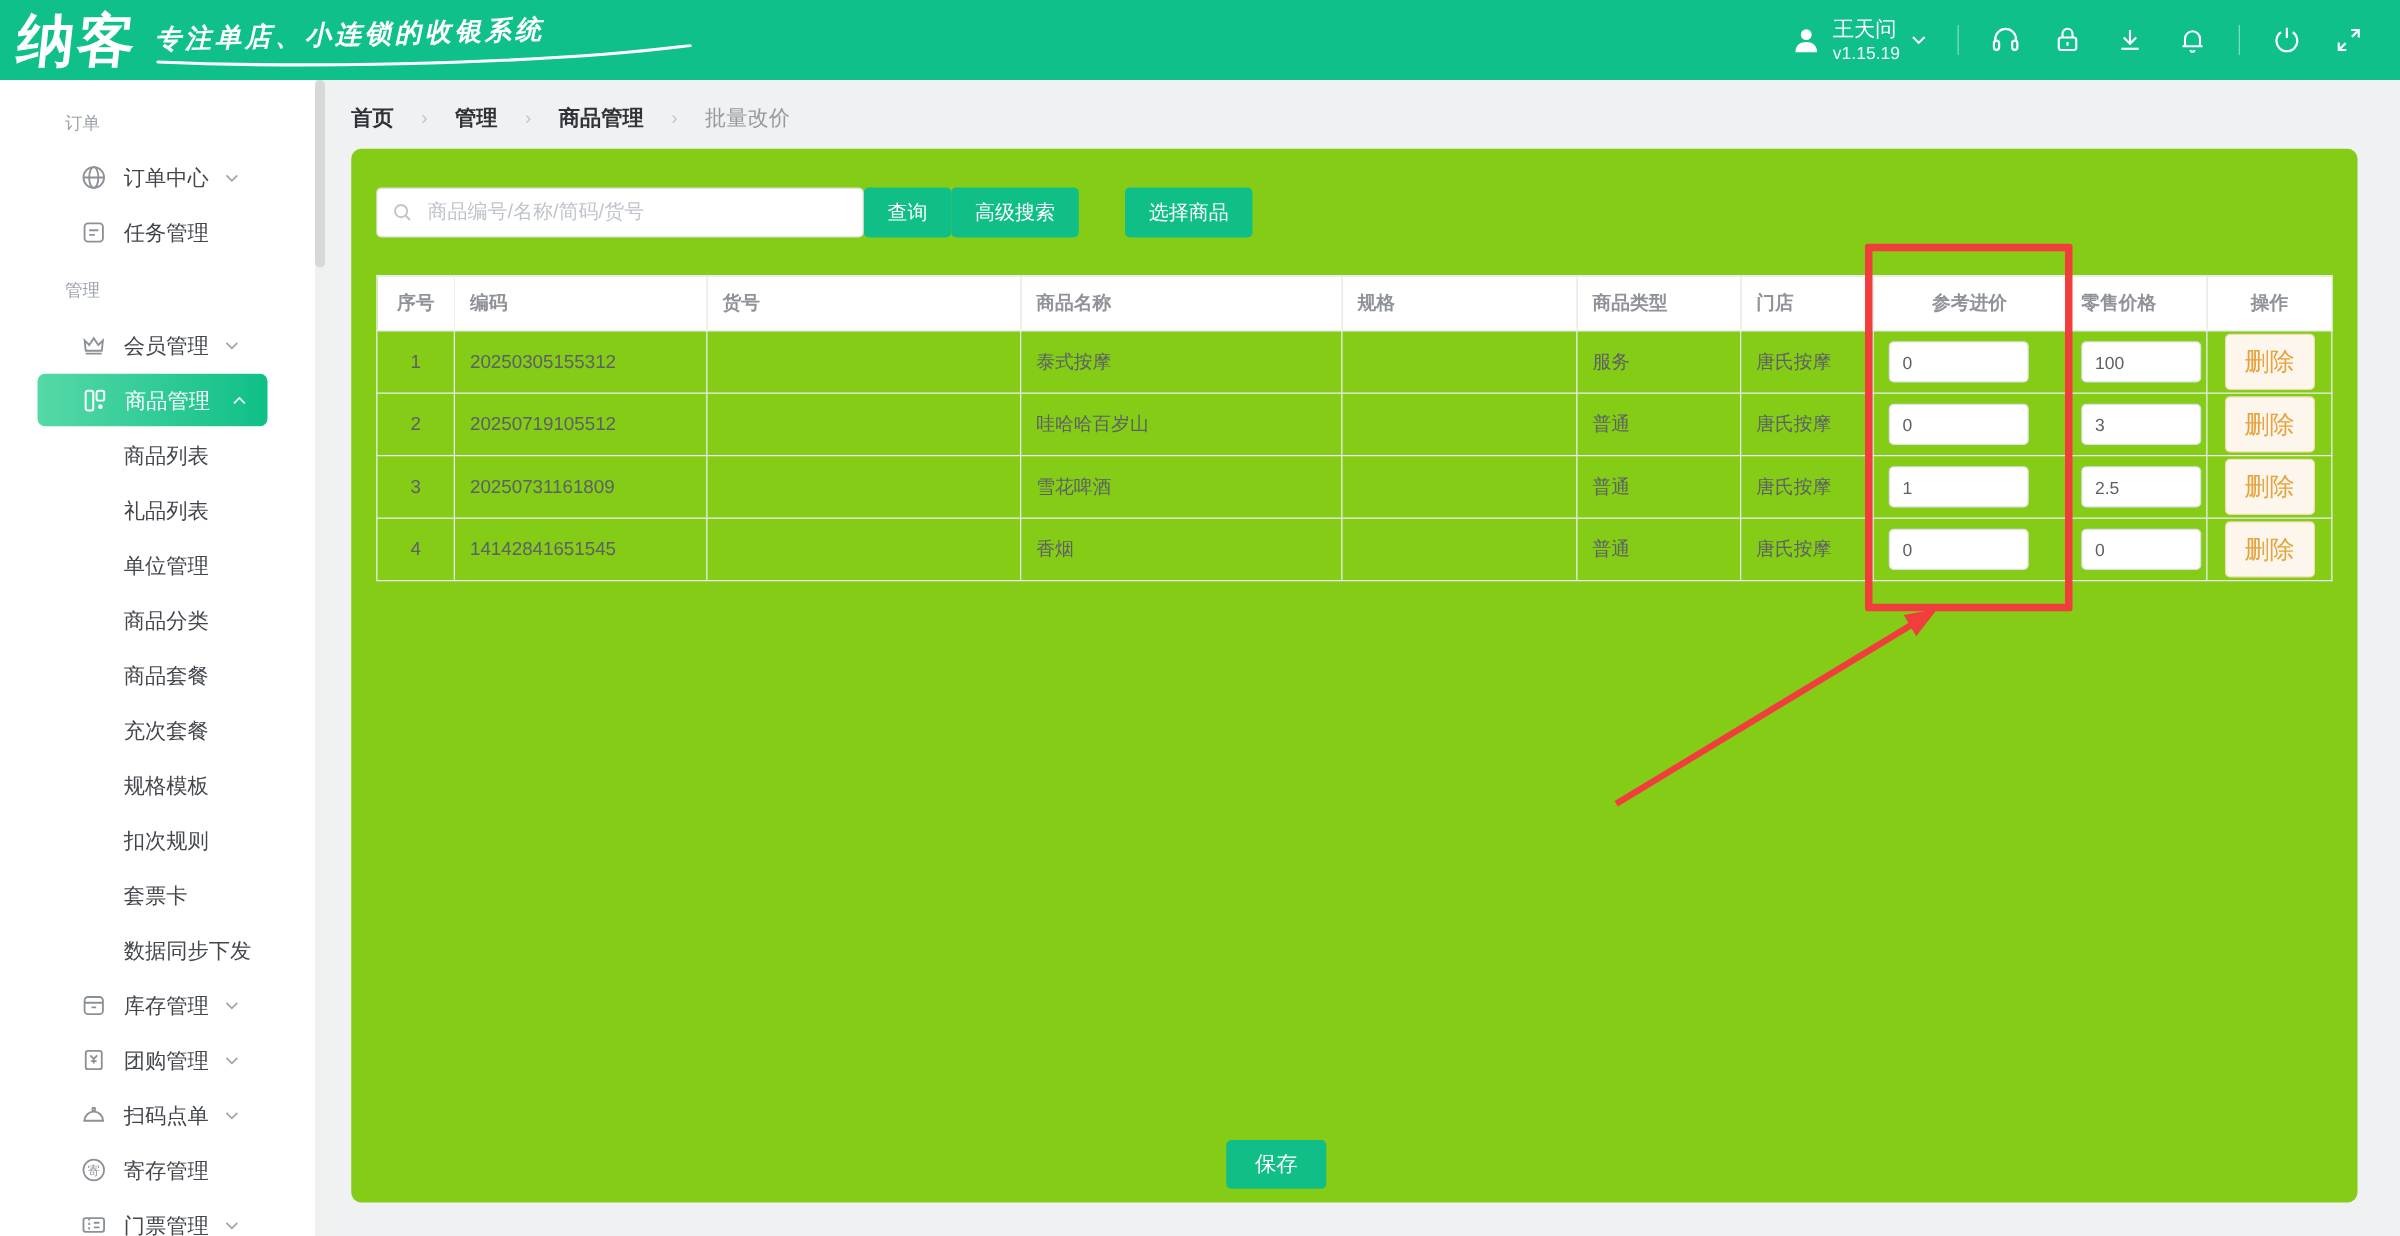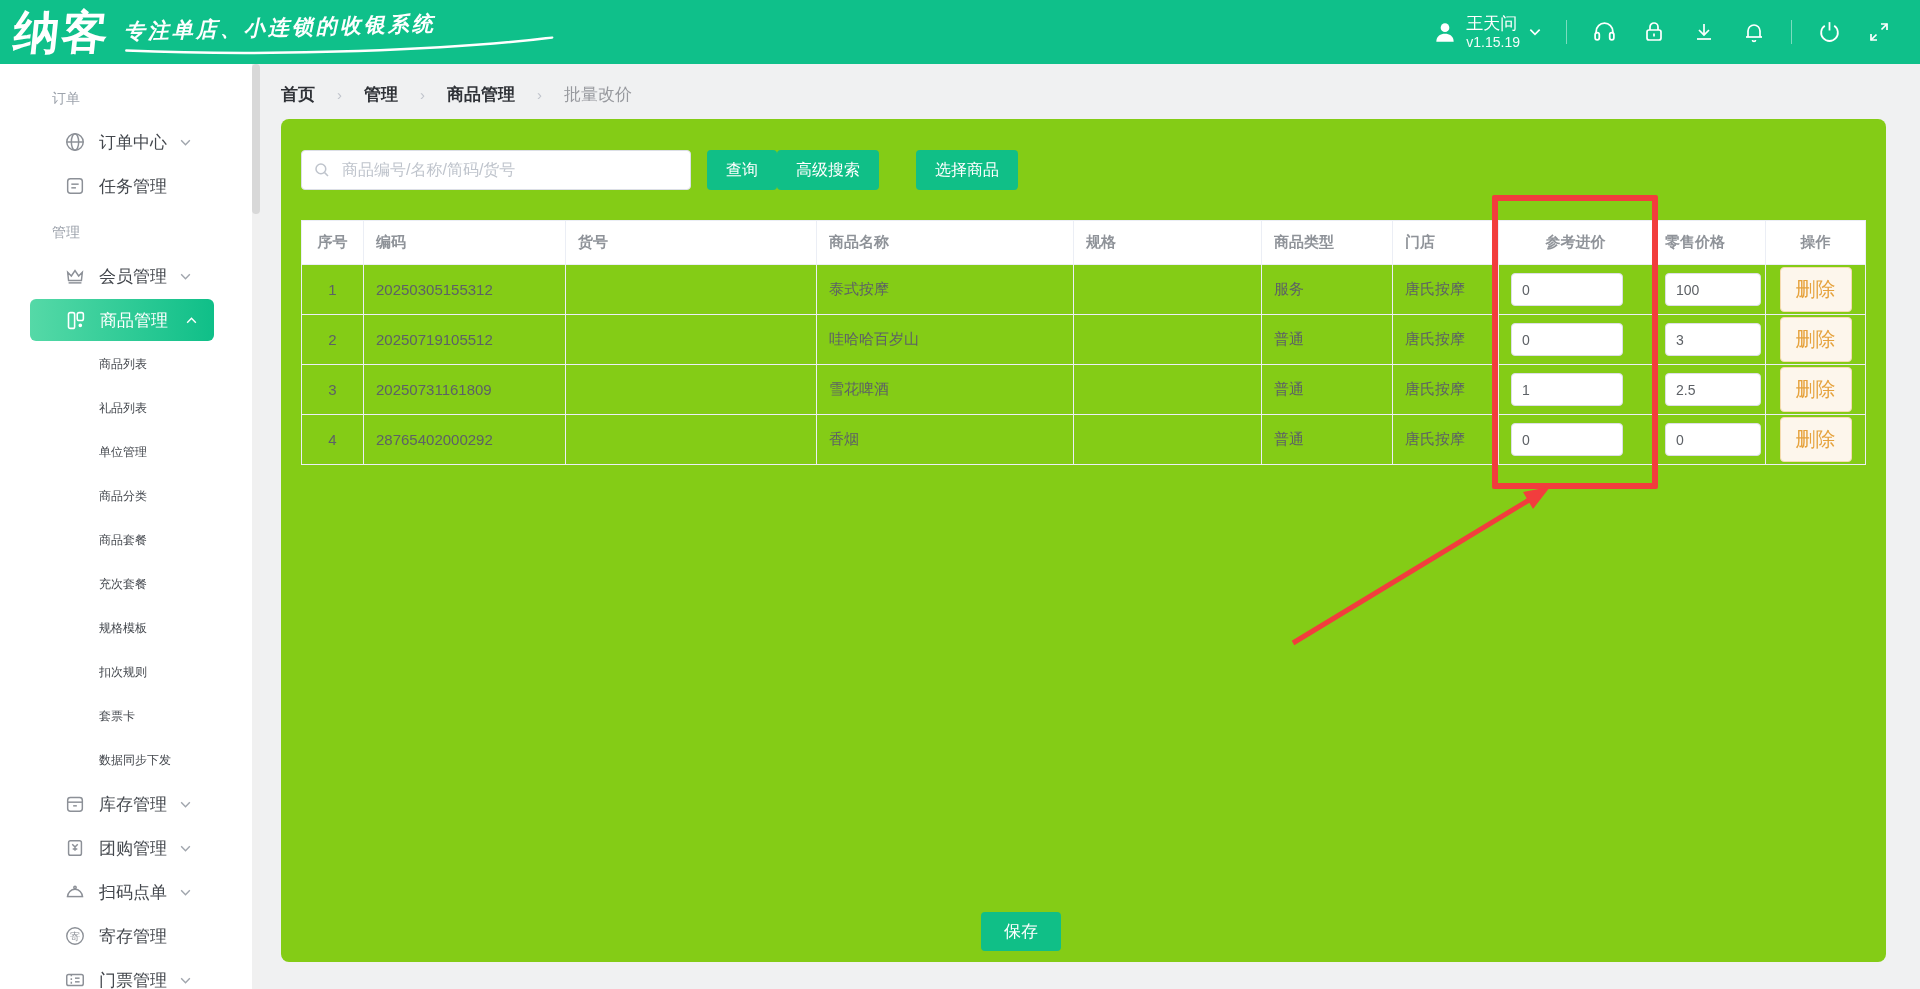--- a/index.html
+++ b/index.html
@@ -31,21 +31,21 @@
   .side-item { height:44px; display:flex; align-items:center; padding-left:64px;
     font-size:17px; color:#43474d; cursor:pointer; }
   .side-item .s-icon { width:22px; height:22px; margin-right:13px; display:flex; align-items:center; }
   .side-item .chev { margin-left:auto; margin-right:60px; display:flex; }
   .side-item-active { height:42px; margin:1px 38px 1px 30px; border-radius:6px;
     background:linear-gradient(90deg,#55d9a7,#0fbf88); color:#fff; padding-left:35px;
     display:flex; align-items:center; font-size:17px; cursor:pointer; }
   .side-item-active .s-icon { width:22px; height:22px; margin-right:13px; display:flex; align-items:center; }
   .side-item-active .chev { margin-left:auto; margin-right:16px; display:flex; }
   .side-sub { height:44px; display:flex; align-items:center; padding-left:99px;
-    font-size:12px; color:#43474d; cursor:pointer; }
+    font-size:17px; color:#43474d; cursor:pointer; }
 
   
   .content { position:fixed; left:260px; top:64px; width:1660px; height:925px; background:#f0f1f2; }
   .breadcrumb { padding:19px 0 0 21px; font-size:17px; display:flex; align-items:center; gap:22px; }
   .bc-link { color:#2f3237; font-weight:700; cursor:pointer; }
   .bc-sep { color:#c0c4cc; font-size:15px; }
   .bc-current { color:#97999e; }
 
   .card { position:relative; margin:13px 34px 0 21px; width:1605px; height:843px; background:#84cc16;
     border-radius:8px; padding:31px 20px 0 20px; }
@@ -54,21 +54,21 @@
   .toolbar { display:flex; align-items:center; }
   .search-wrap { position:relative; width:390px; height:40px; }
   .search-wrap svg { position:absolute; left:12px; top:11px; }
   .search-input { width:390px; height:40px; border:1px solid #dcdfe6; border-radius:4px;
     padding:0 12px 0 40px; font-size:16px; color:#5d6166; outline:none;
     font-family:"Liberation Sans","DejaVu Sans",sans-serif; }
   .search-input::placeholder { color:#bfc4cc; }
   .btn-green { height:40px; background:#10bf87; color:#fff; border:none; border-radius:4px;
     font-size:16px; padding:0 19px; cursor:pointer;
     font-family:"Liberation Sans","DejaVu Sans",sans-serif; }
-  .btn-query { margin-left:16px; }
+  .btn-query { }
   .btn-adv { }
   .btn-select { margin-left:37px; }
 
   
   table.goods { margin-top:30px; border-collapse:collapse; table-layout:fixed; width:1564px; }
   .goods th { height:44px; border:1px solid #ebeef5; background:#fff; font-size:15px;
     color:#8f9399; font-weight:700; text-align:left; padding-left:12px; }
   .goods td { height:50px; border:1px solid #ebeef5; font-size:15px; color:#5d6166;
     text-align:left; padding-left:12px; }
   .goods th.center, .goods td.center { text-align:center; padding-left:0; }
@@ -433,21 +433,21 @@
           </td>
           <td>
             <input class="cell-input inp-retail" type="text" value="2.5" style="">
           </td>
           <td class="center">
             <button class="del-btn">删除</button>
           </td>
         </tr>
         <tr>
           <td class="center">4</td>
-          <td>28765402000292</td>
+          <td>14142841651545</td>
           <td></td>
           <td>香烟</td>
           <td></td>
           <td>普通</td>
           <td>唐氏按摩</td>
           <td>
             <input class="cell-input inp-ref" type="text" value="0" style="">
           </td>
           <td>
             <input class="cell-input inp-retail" type="text" value="0" style="">

